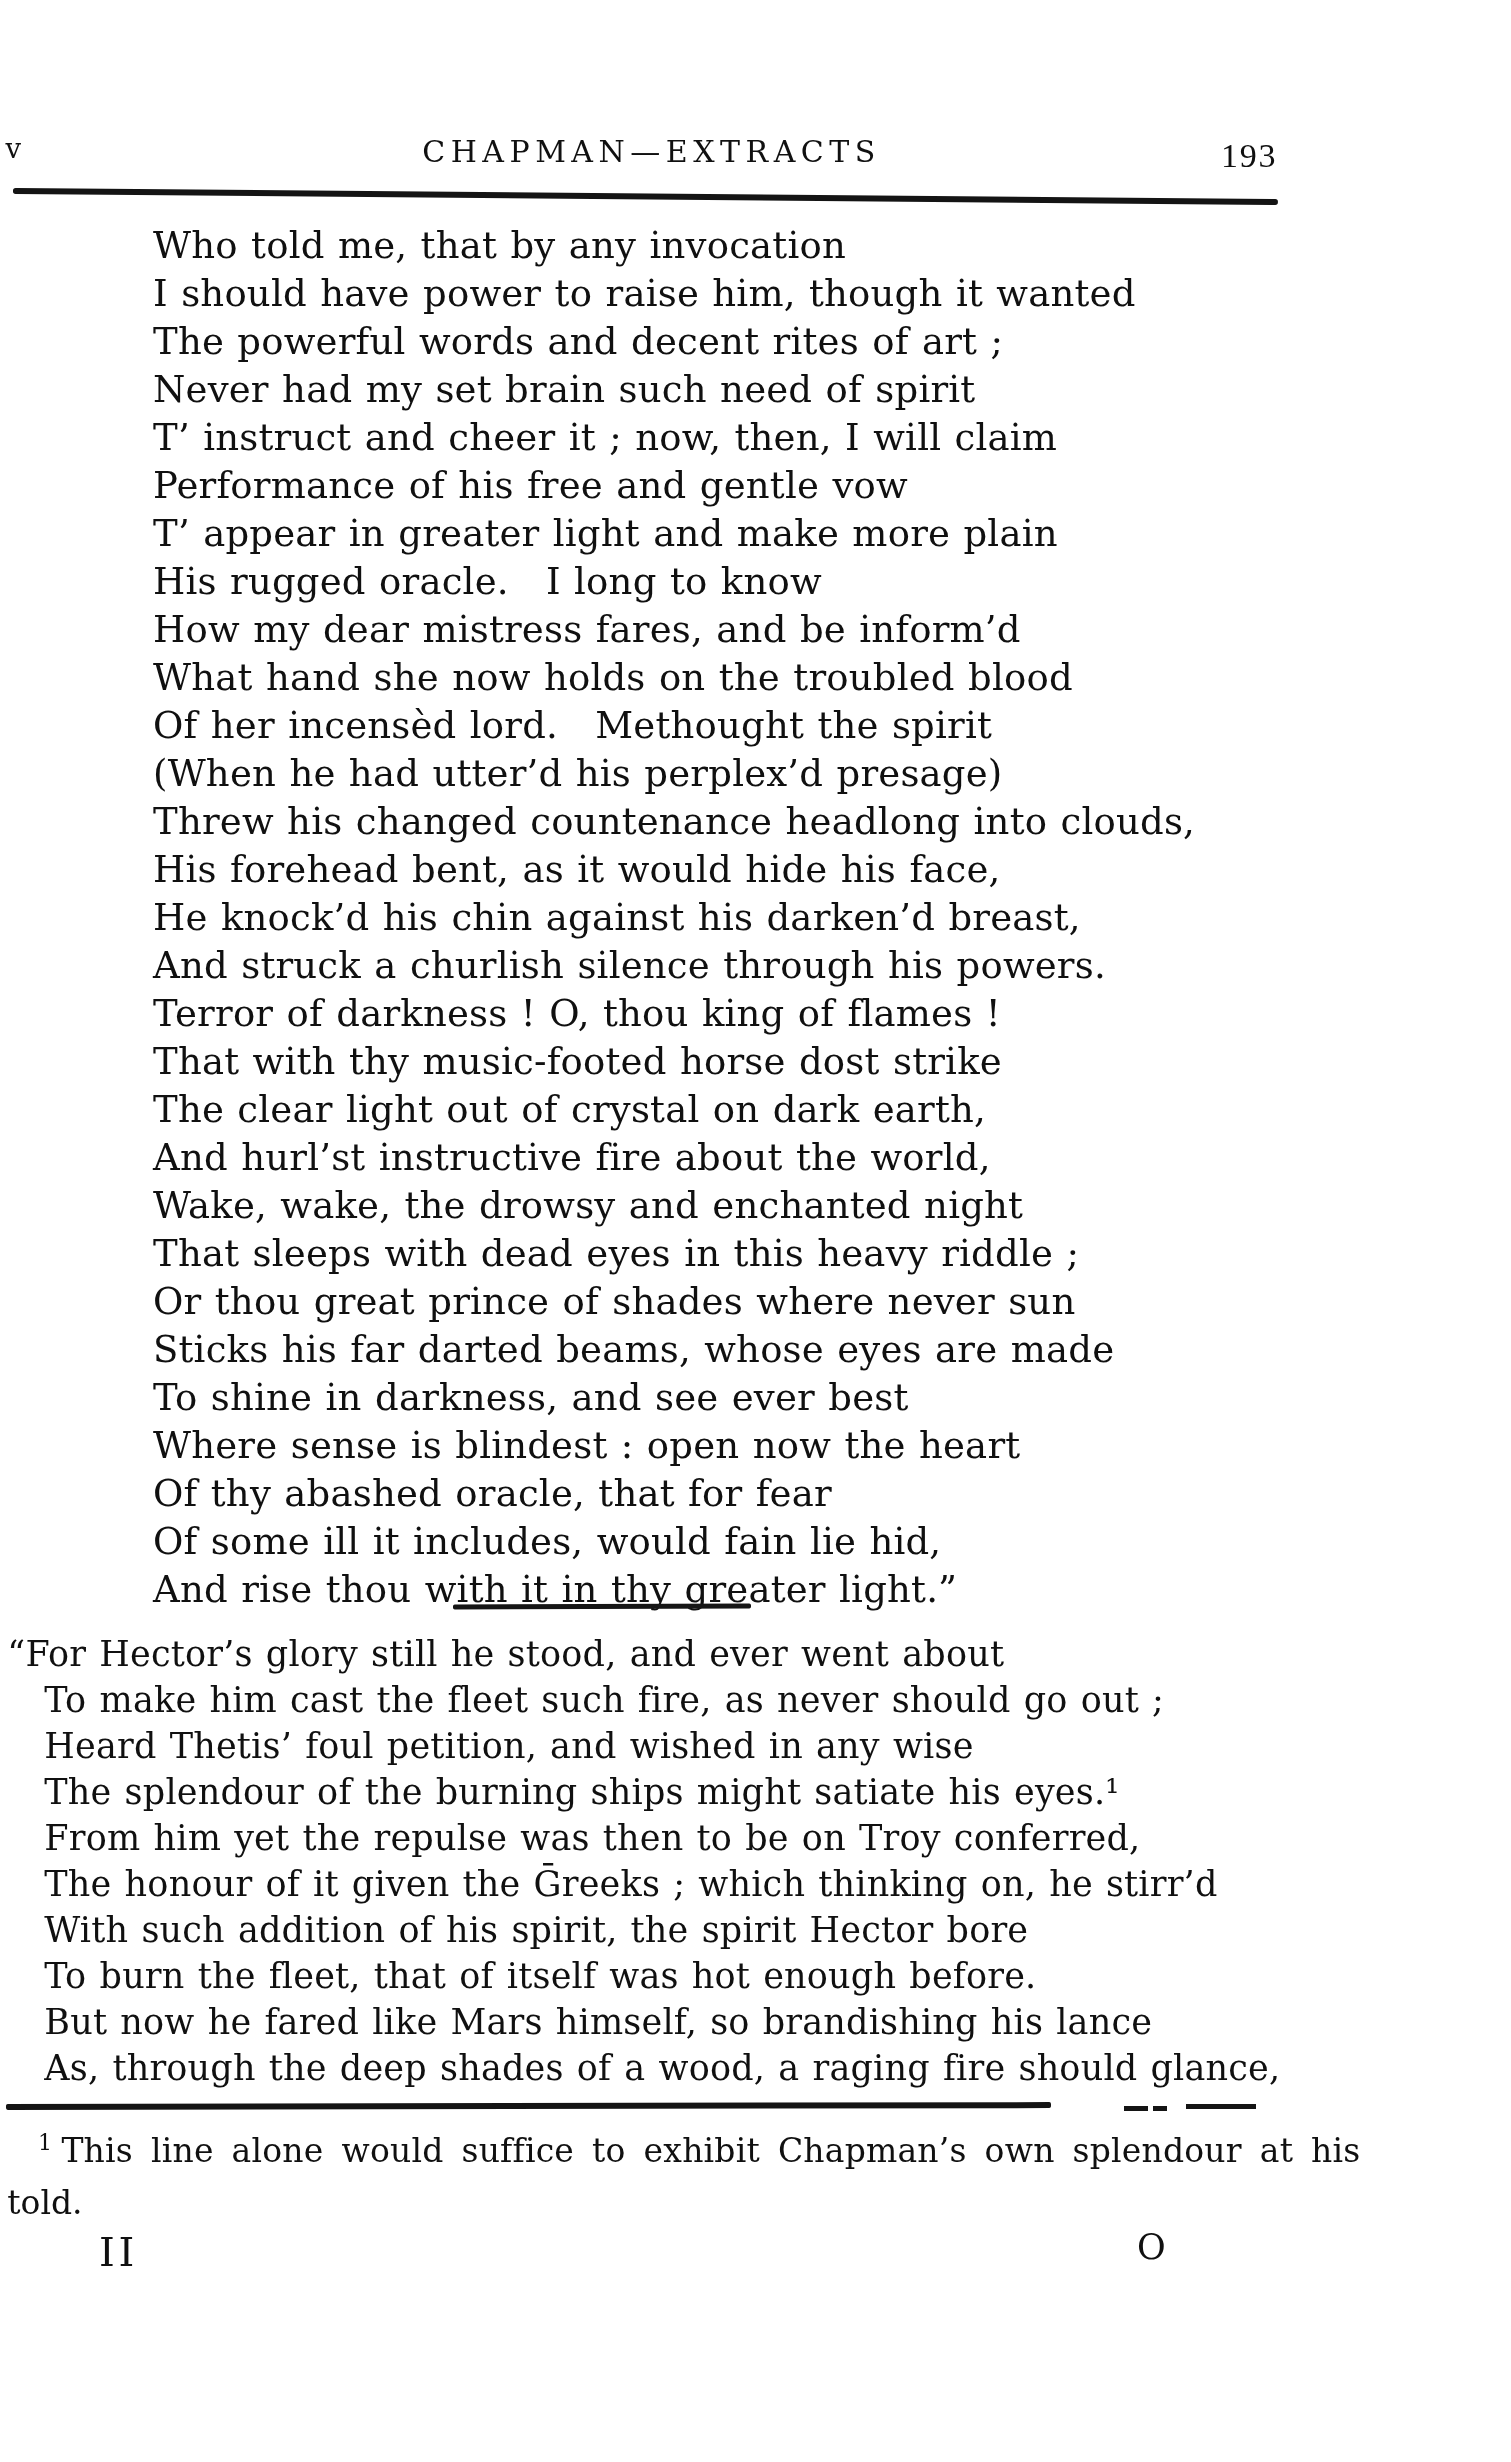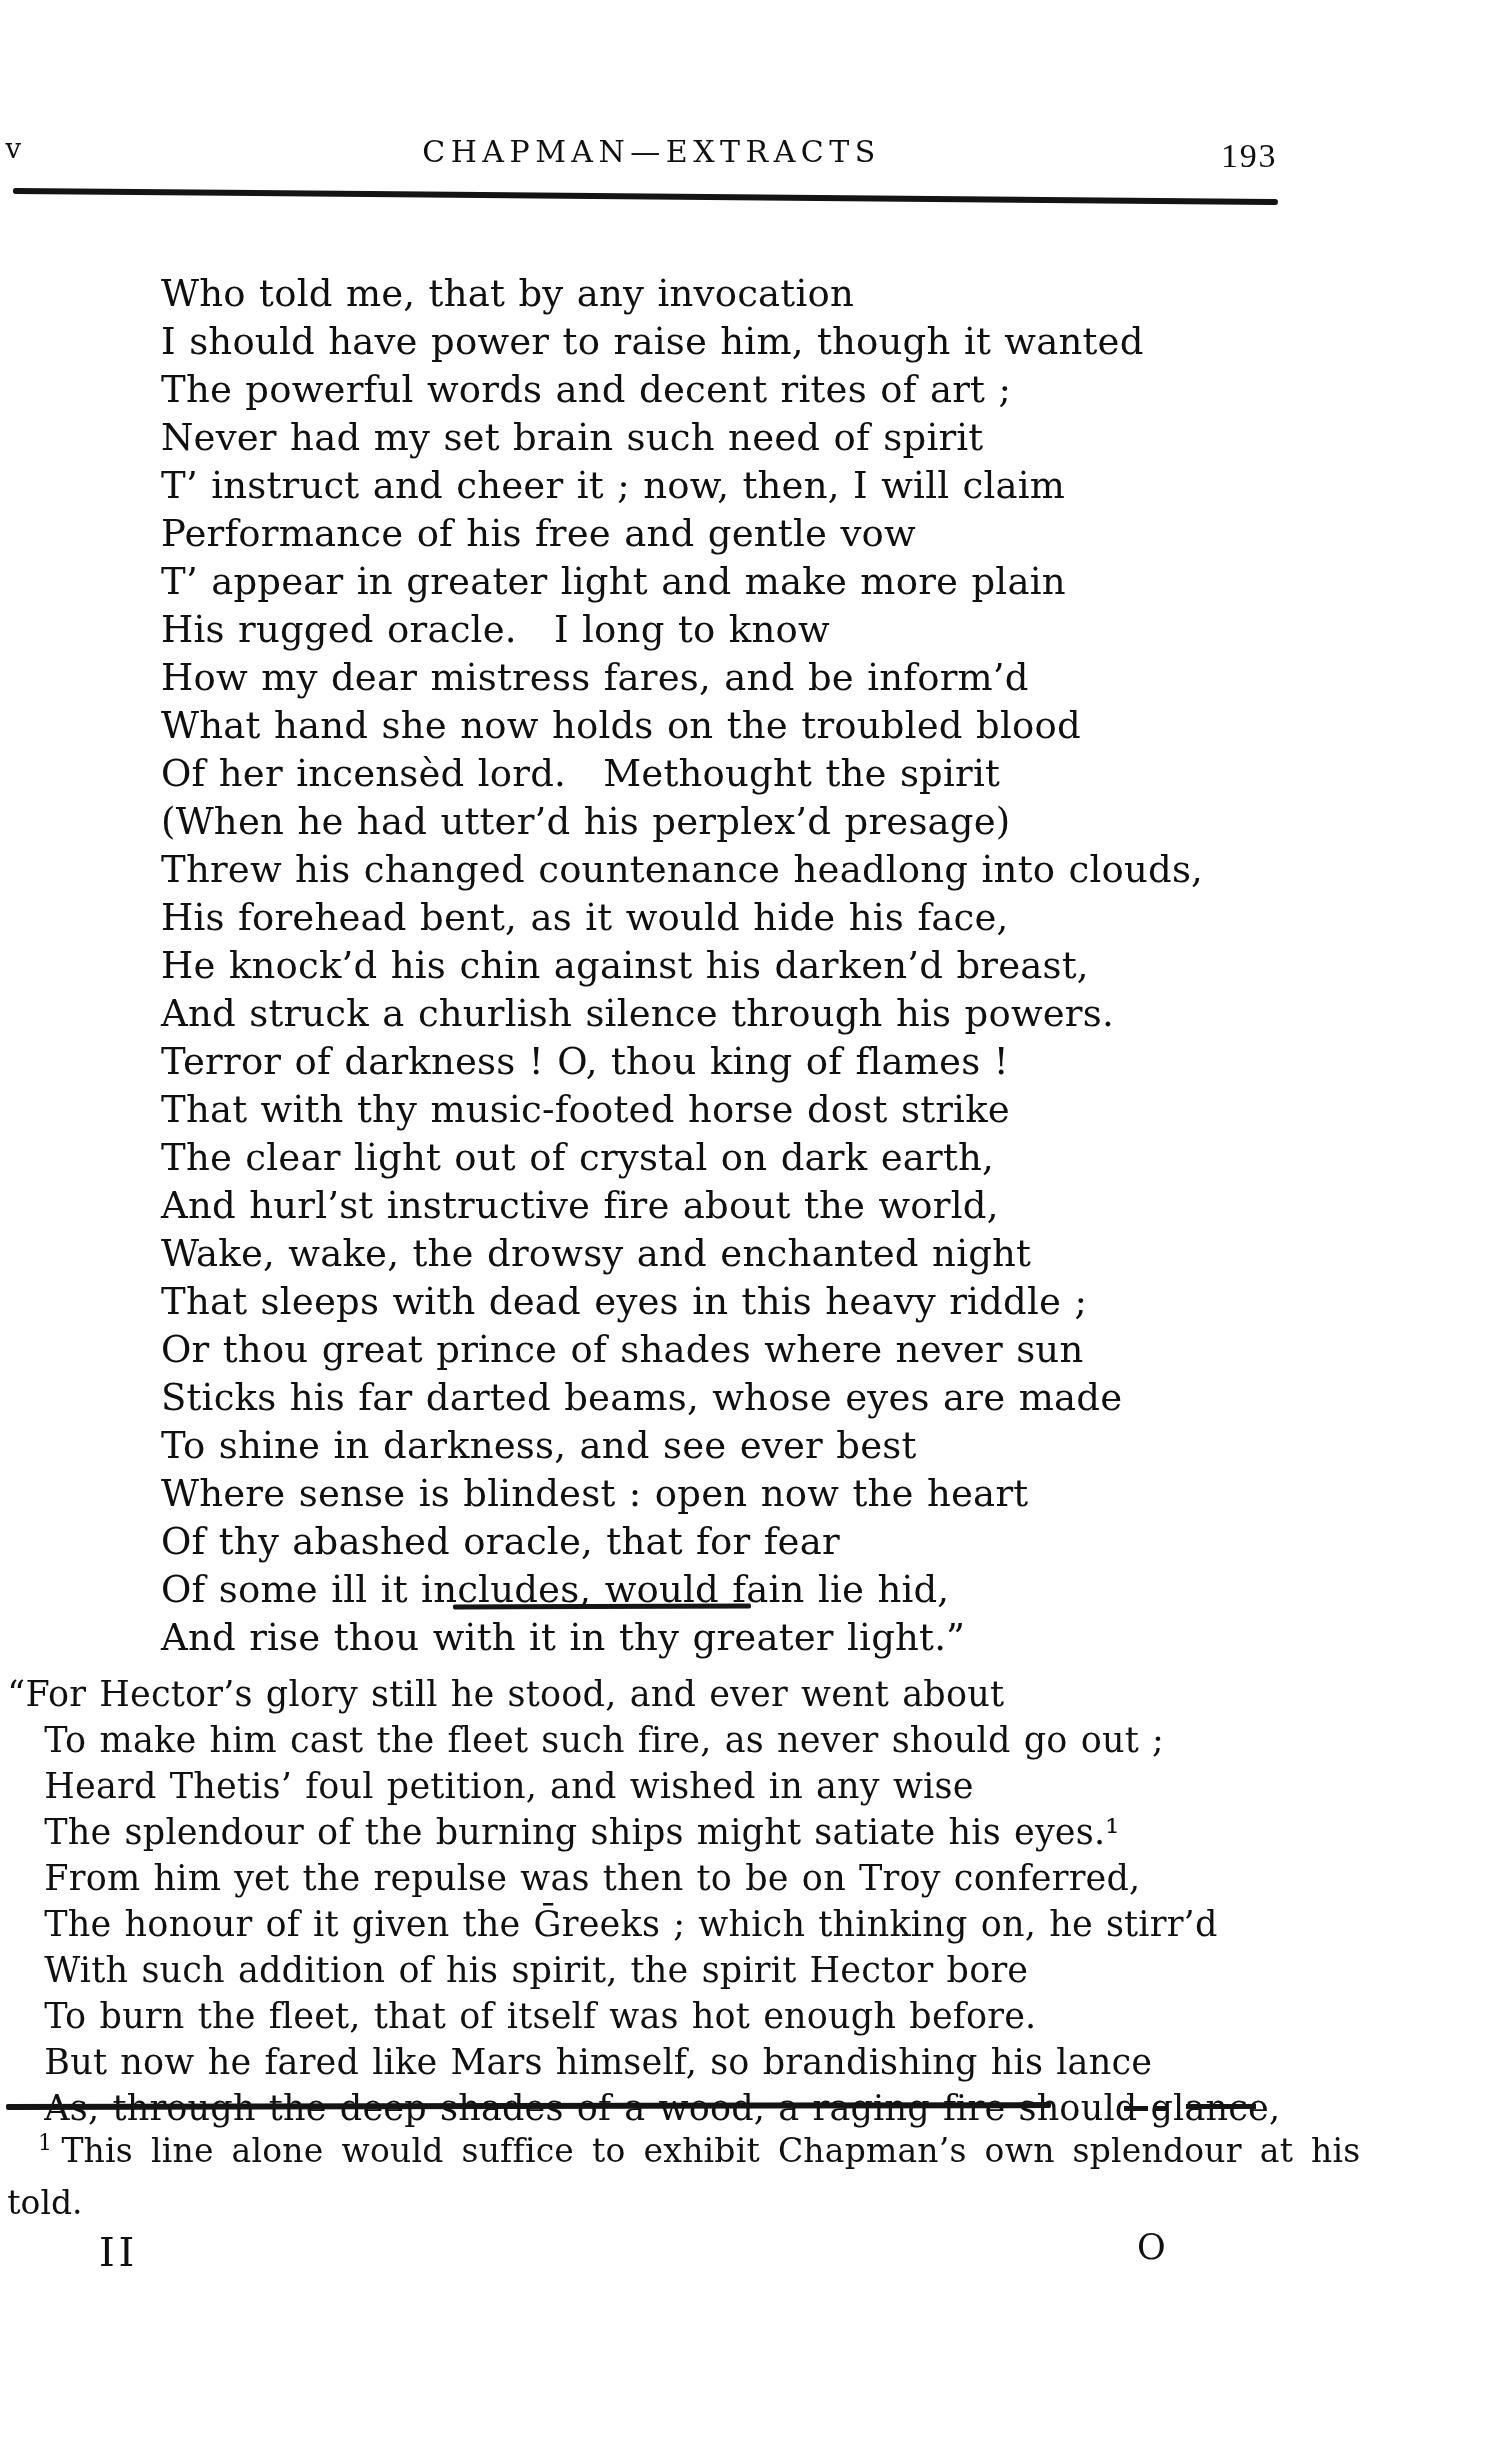--- a/index.html
+++ b/index.html
@@ -18,33 +18,33 @@
     font-size:30px;letter-spacing:5.5px;word-spacing:1.8px;
   }
   .page-num{left:1221px;top:137px;font-size:34px;letter-spacing:1.8px;font-family:Liberation Serif, serif;}
   .header-rule{
     left:13px;top:188px;width:1265px;height:6.4px;background:#141414;
     transform:rotate(0.5deg);transform-origin:left top;border-radius:2.7px;
   }
   
   .stanza{white-space:pre;}
   .stanza1{
-    left:161px;top:222px;font-size:37px;line-height:48px;
-    letter-spacing:0.2px;word-spacing:1.4px;margin-top:48px;
+    left:153px;top:222px;font-size:37px;line-height:48px;
+    letter-spacing:0.2px;word-spacing:1.4px;
   }
   .stanza-divider{
     left:453px;top:1604px;width:298px;height:4.6px;background:#161616;
     transform:rotate(-0.2deg);border-radius:1.8px;
   }
   .stanza2{
     left:7.3px;top:1631px;font-size:35px;line-height:46px;
     letter-spacing:0.2px;word-spacing:1.8px;
   }
   .stanza2 .line{padding-left:37px;}
-  .stanza2 .line:first-child{padding-left:0;margin-top:40px;}
+  .stanza2 .line:first-child{padding-left:0;}
   
   .fn-rule-main{left:5.5px;top:2103px;width:1045px;height:5.5px;background:#141414;transform:rotate(-0.1deg);border-radius:1.8px;}
   .fn-dash-1{left:1124px;top:2106px;width:24px;height:4.6px;background:#141414;}
   .fn-dash-2{left:1153px;top:2106px;width:13.7px;height:4.6px;background:#141414;}
   .fn-dash-3{left:1186px;top:2104px;width:70px;height:4.6px;background:#141414;}
   .footnote-line1{
     left:38px;top:2130px;font-size:33px;word-spacing:7.3px;letter-spacing:0.2px;
   }
   .footnote-line1 sup{font-size:22px;vertical-align:super;margin-right:9.2px;}
   .footnote-line2{left:7.3px;top:2183px;font-size:33px;}

